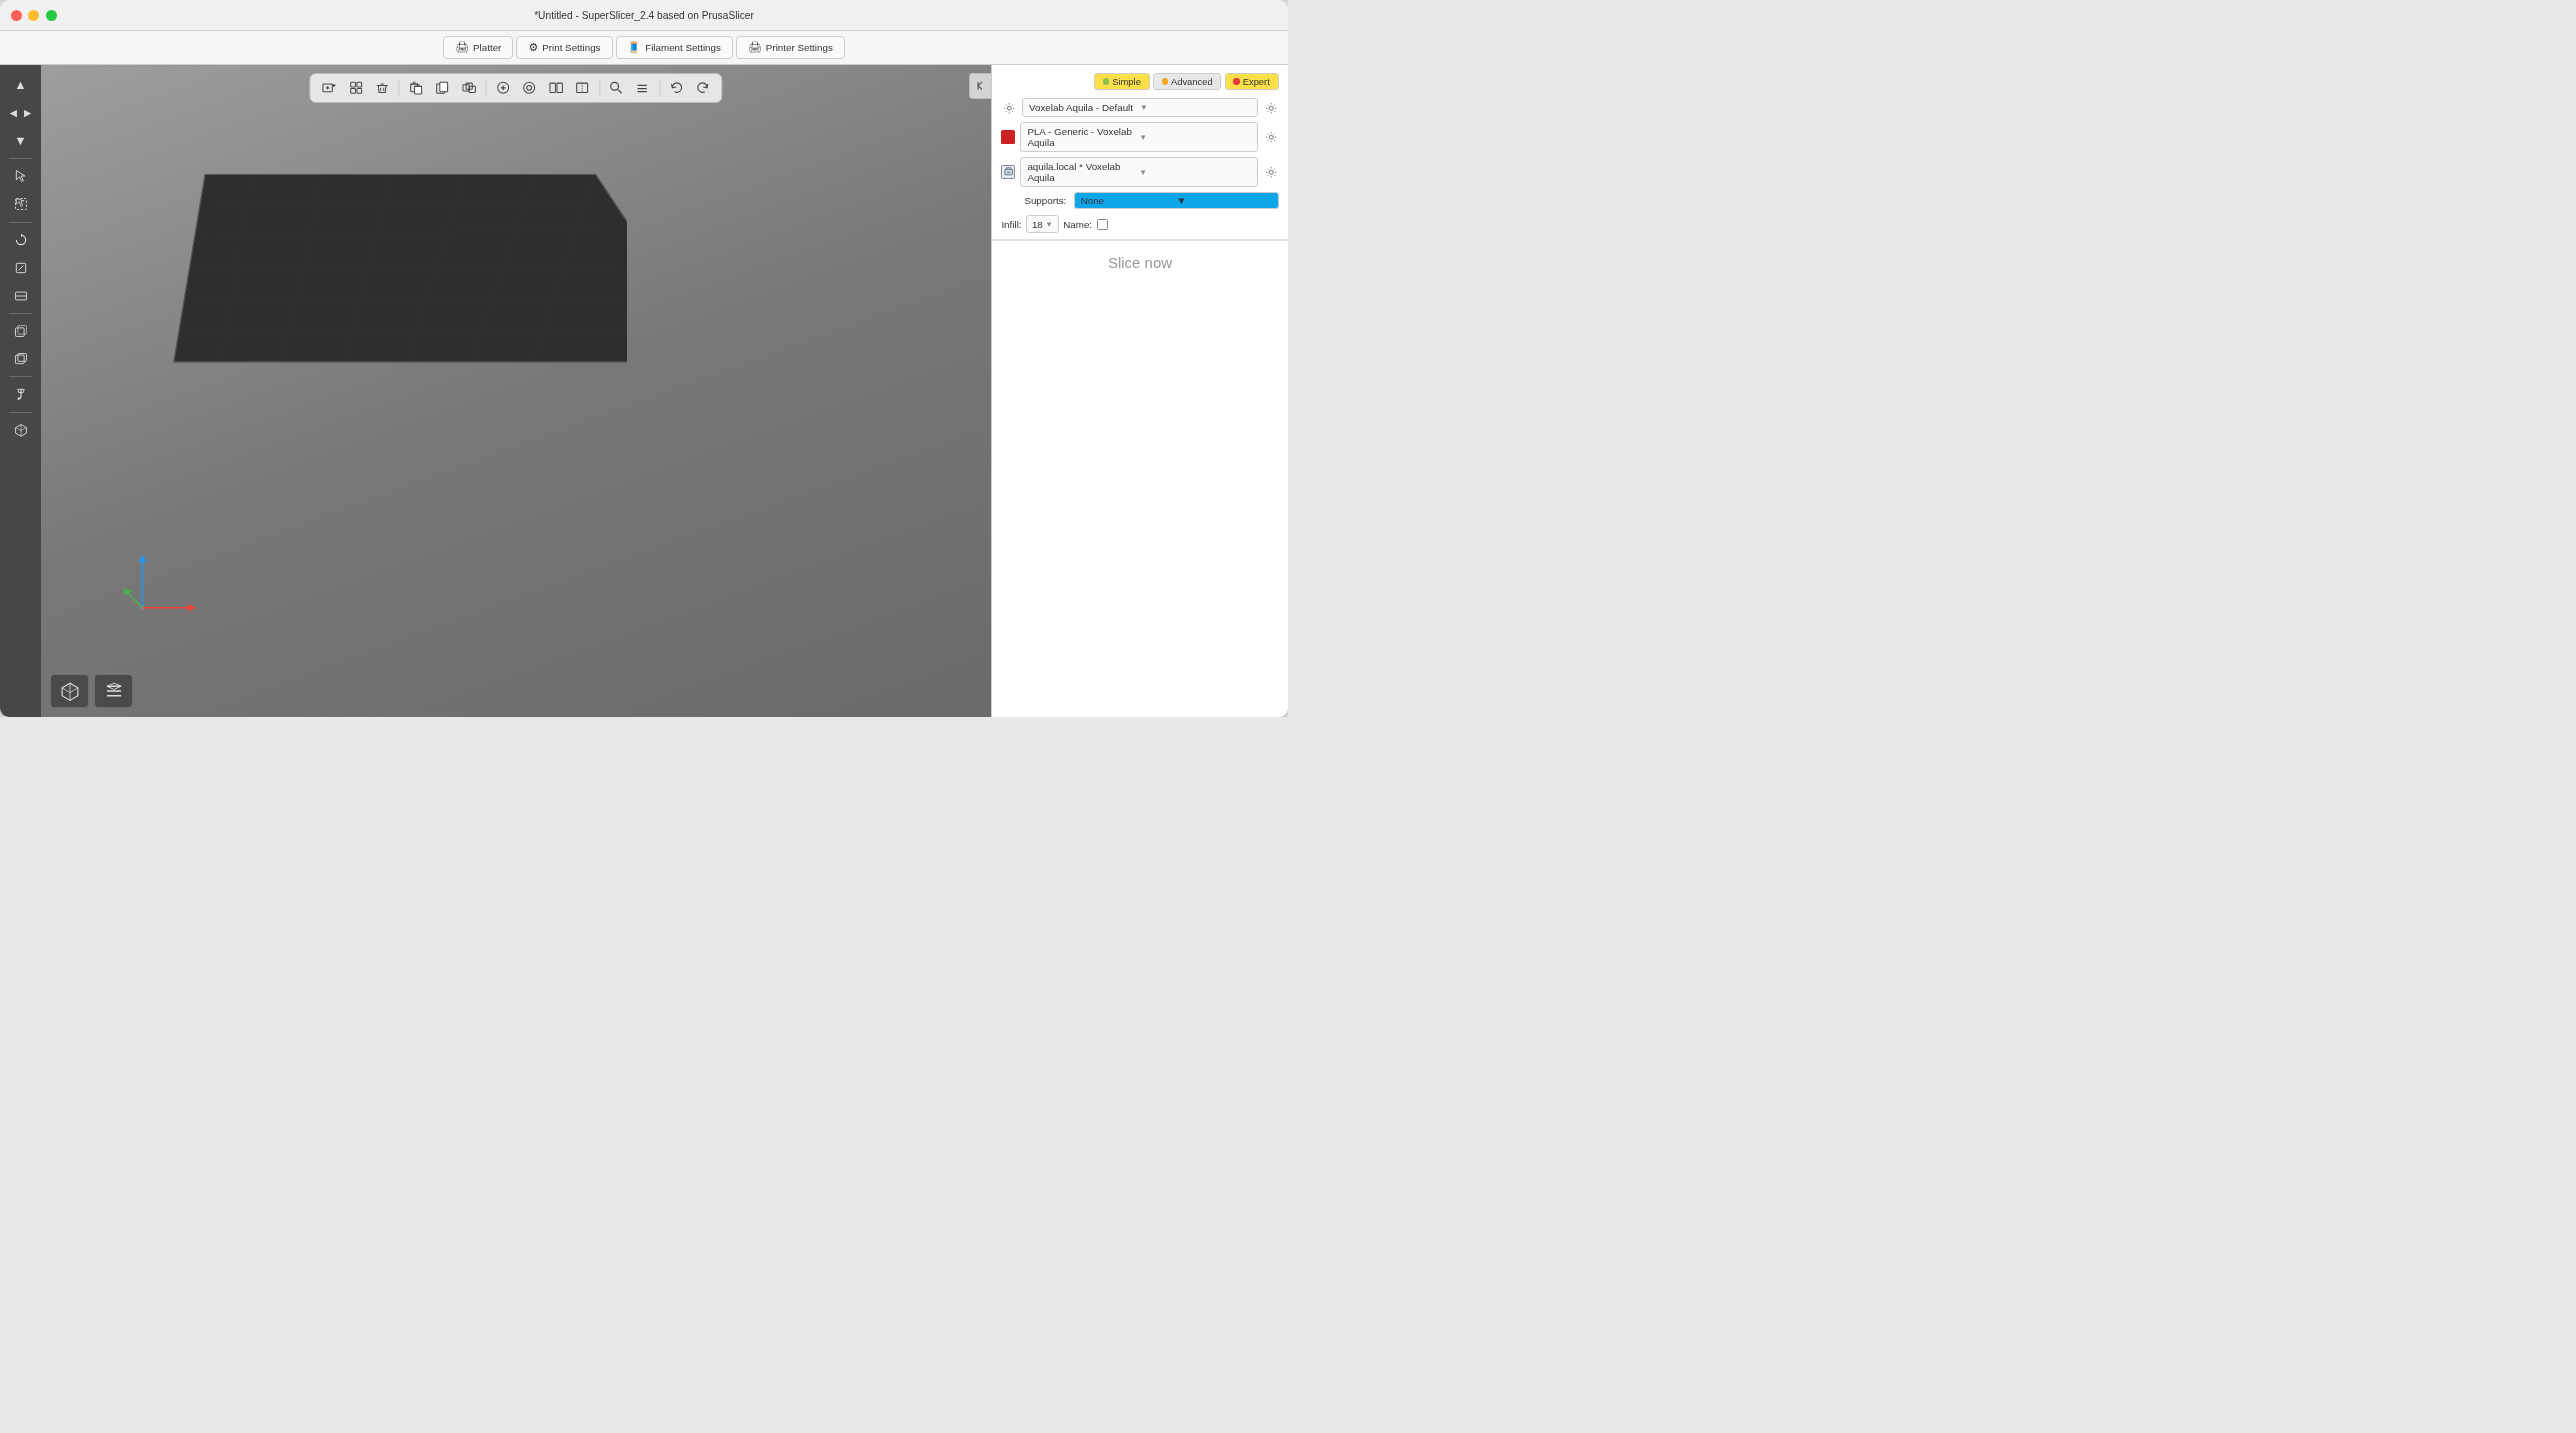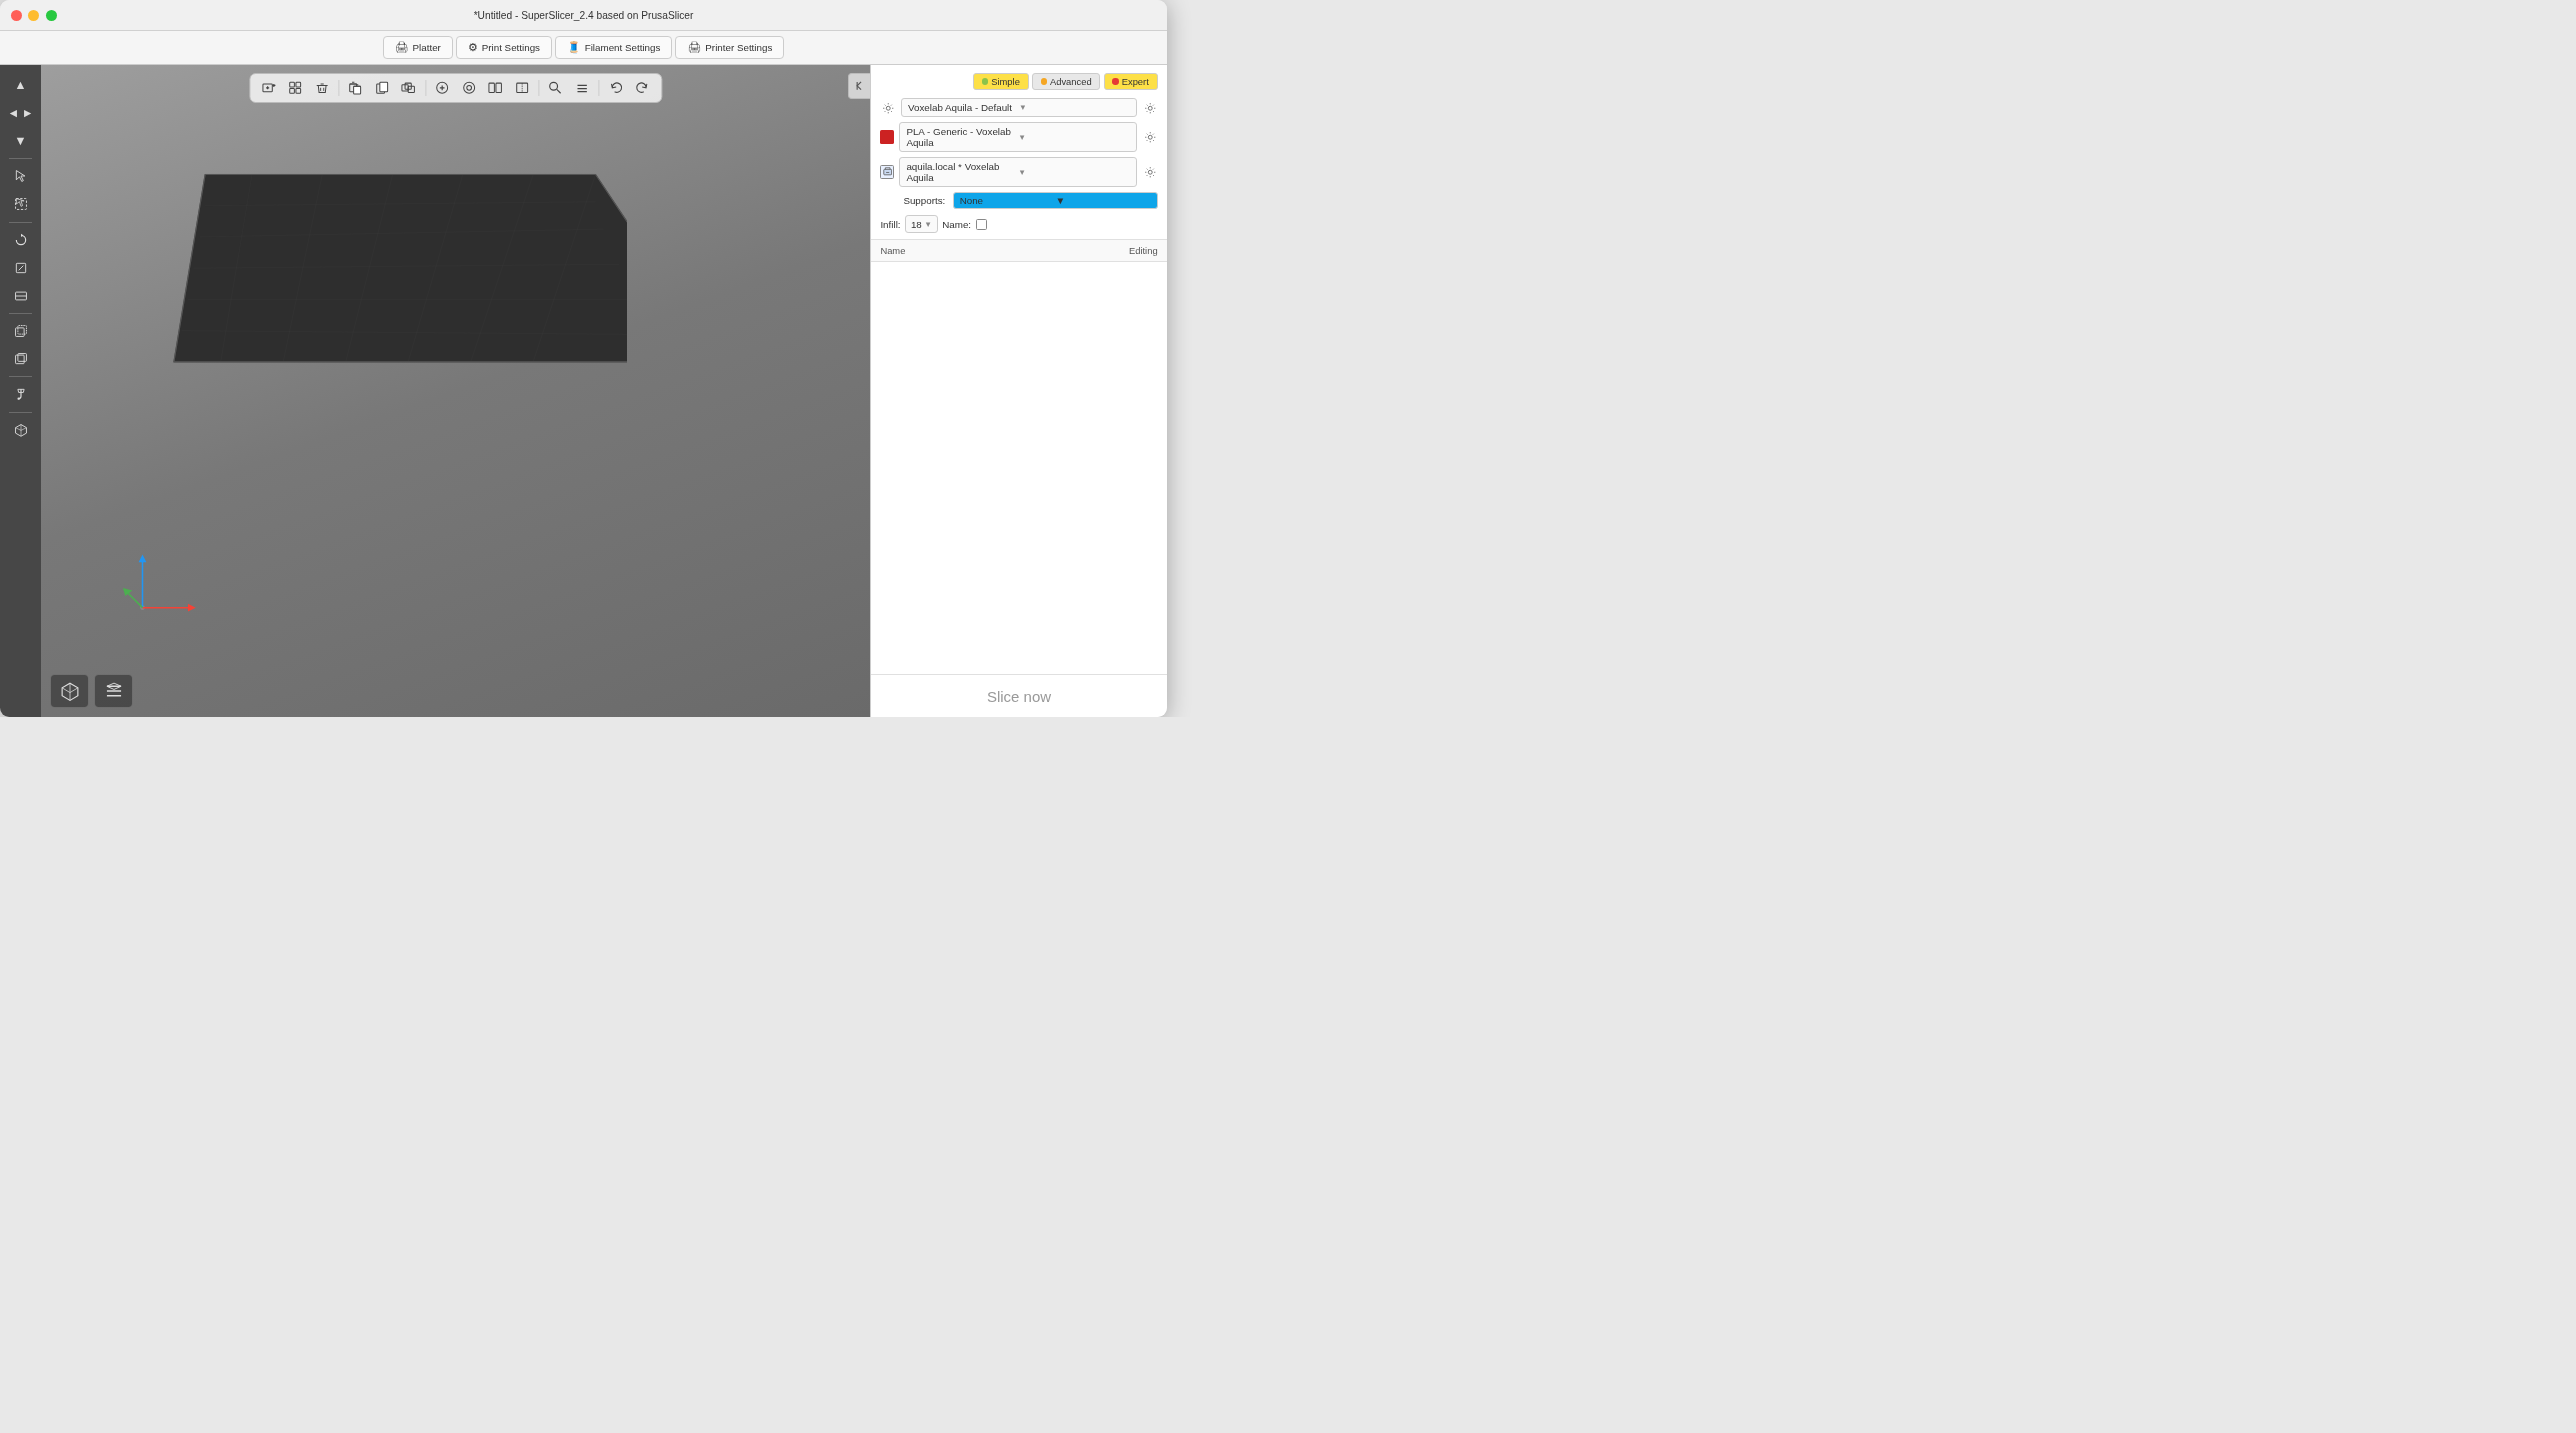--- a/index.html
+++ b/index.html
@@ -6,21 +6,21 @@
     body {
       background: #e8e8e8;
       font-family: -apple-system, BlinkMacSystemFont, "Helvetica Neue", Arial, sans-serif;
       font-size: 10.2px;
       width: 1288px;
       height: 717px;
       overflow: hidden;
     }
 
     .window {
-      width: 1167px;
+      width: 1288px;
       height: 717px;
       background: #ececec;
       border-radius: 9.4px;
       overflow: hidden;
       display: flex;
       flex-direction: column;
       box-shadow: 0 3.1px 23.4px rgba(0,0,0,0.3);
     }
 
     
@@ -766,29 +766,20 @@
           <div class="infill-select">
             <span>18</span>
             <span style="color:#888;font-size:7.8px;">▼</span>
           </div>
           <span class="label-text">Name:</span>
           <div class="brim-checkbox"></div>
         </div>
 
       </div>
 
-      <div class="object-list">
-        <div class="object-list-header">
-          <span class="obj-header-name">Name</span>
-          <span class="obj-header-editing">Editing</span>
-        </div>
-        <div class="object-list-content">
-          
-        </div>
-      </div>
 
       <div class="slice-btn-area">
         <div class="slice-btn">Slice now</div>
       </div>
 
     </div>
   </div>
 </div>
 
 

